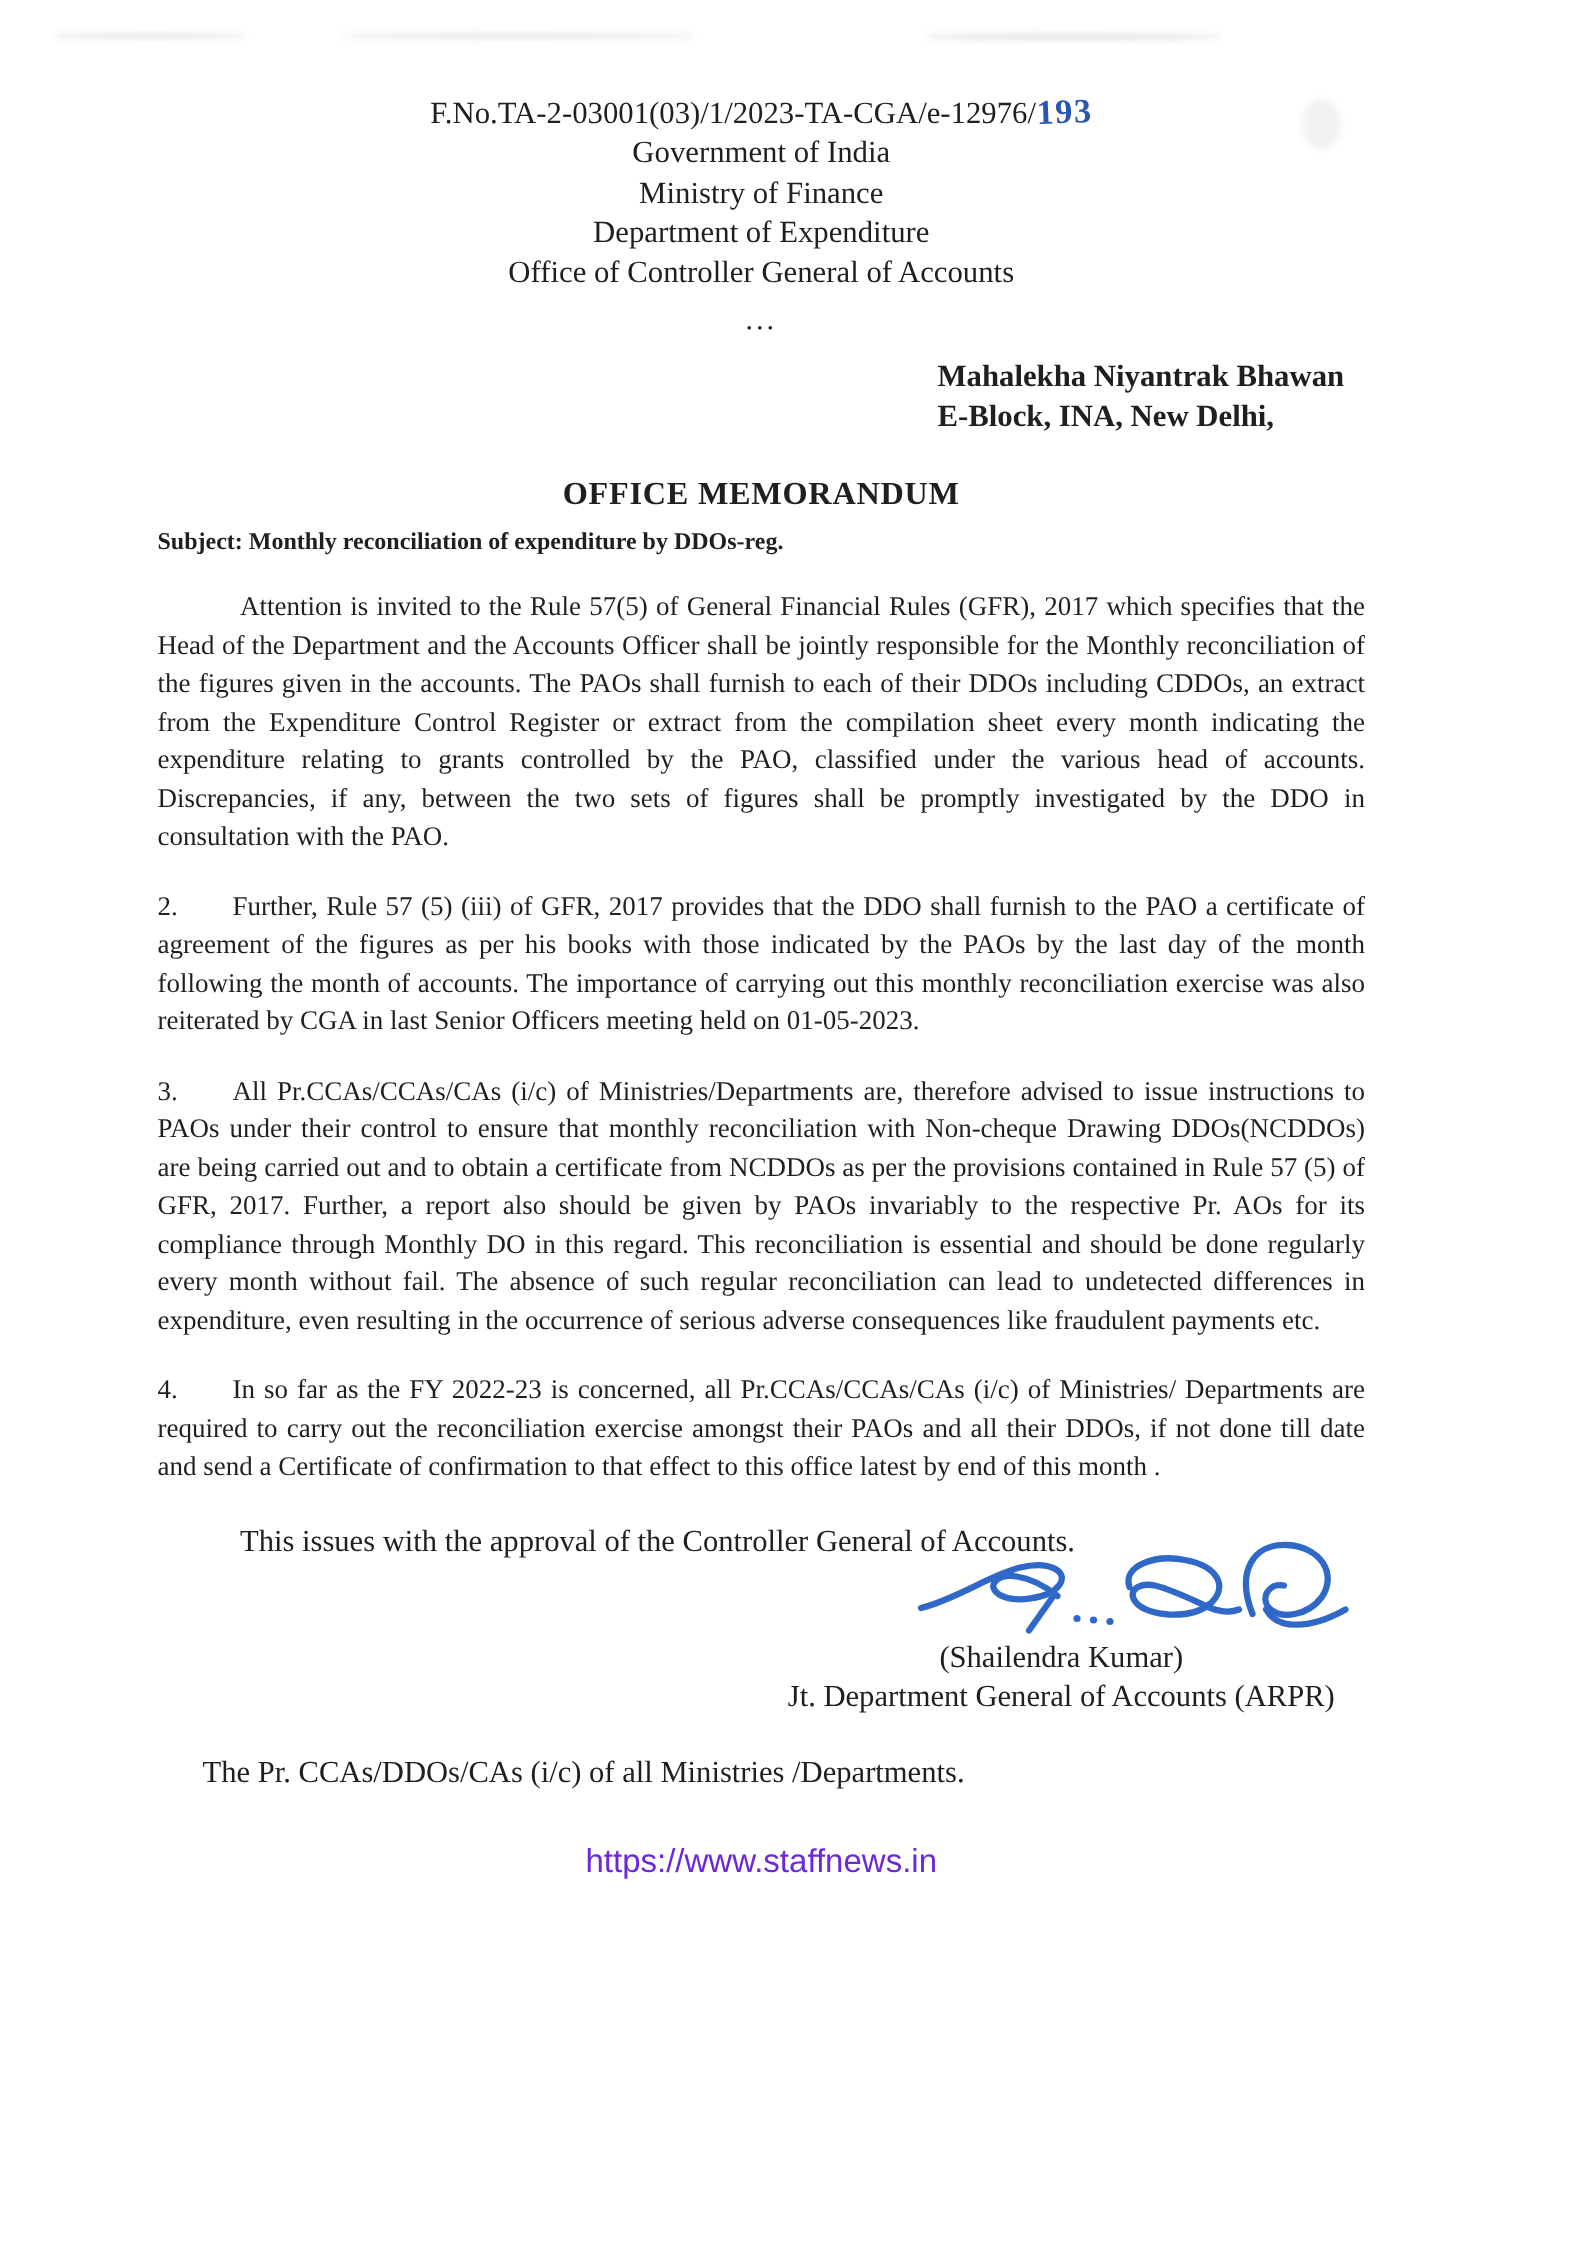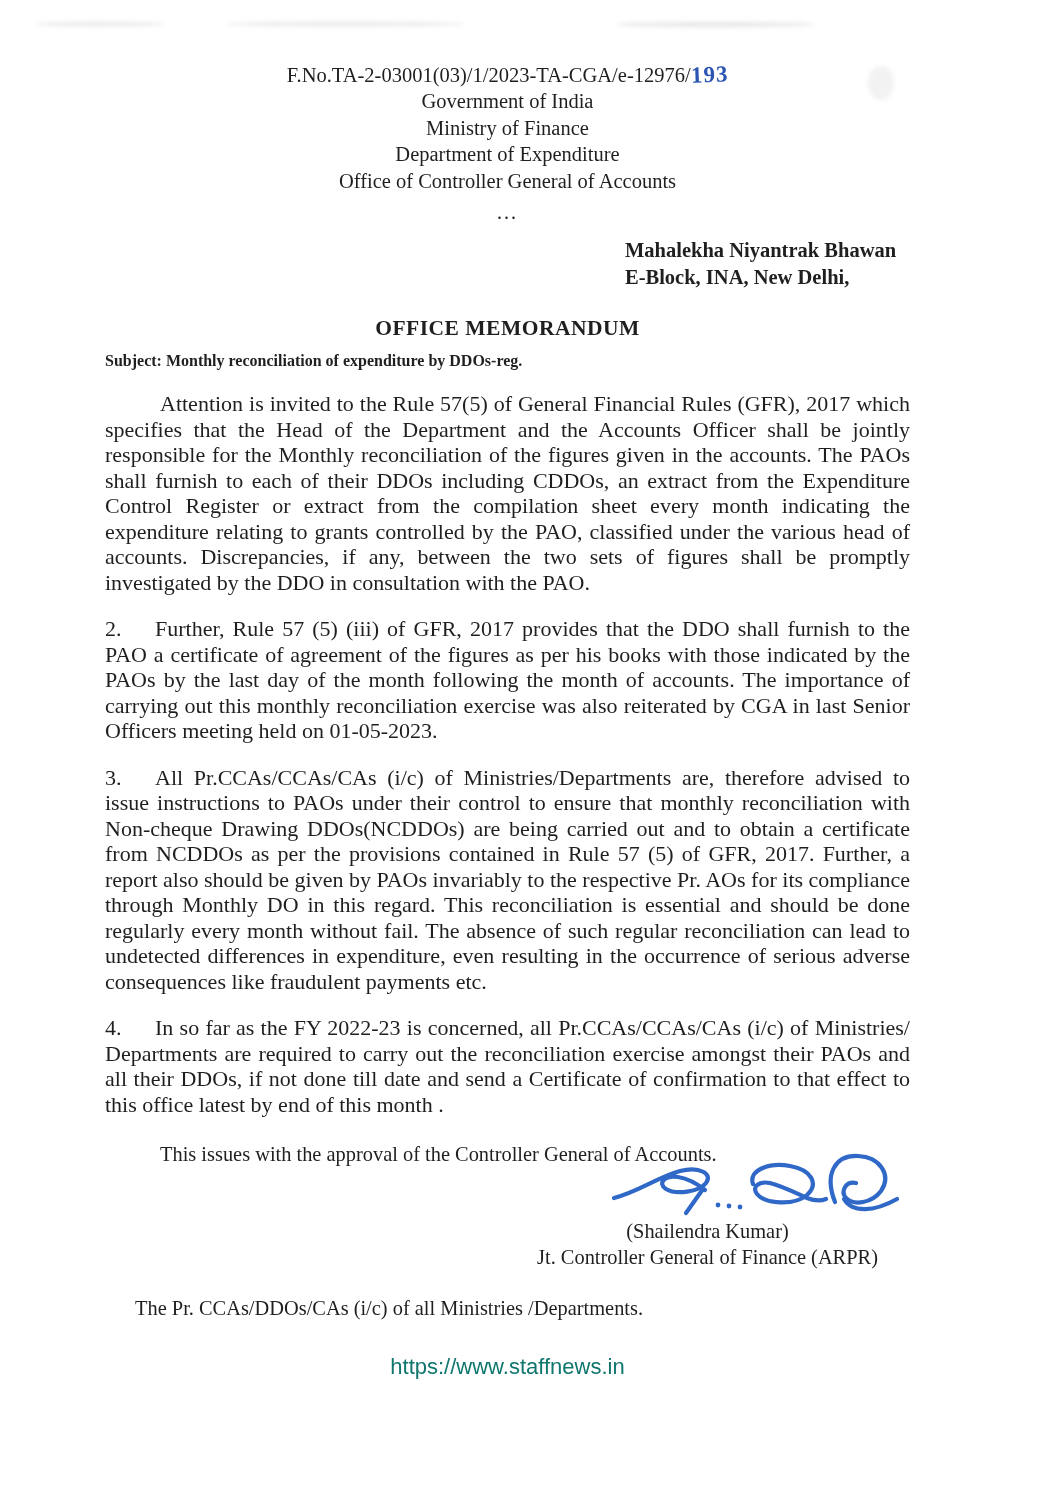--- a/index.html
+++ b/index.html
@@ -84,21 +84,21 @@
   }
 
   .subject {
     margin-top: 11px;
     font-weight: bold;
     font-size: 16px;
   }
 
   .para {
     margin: 21px 0 0 0;
-    font-size: 22px;
+    font-size: 18px;
     line-height: 25.5px;
     text-align: justify;
   }
   .para.first-indent { text-indent: 55px; }
   .pnum {
     display: inline-block;
     width: 50px;
     text-indent: 0;
   }
 
@@ -137,21 +137,21 @@
     margin-top: 27px;
     margin-left: 30px;
     font-size: 20.4px;
   }
 
   .footer-url {
     margin-top: 34px;
     text-align: center;
     font-family: "Liberation Sans", sans-serif;
     font-size: 22px;
-    color: #0f766e;
+    color: #6d28d9;
   }
 </style>
 </head>
 <body>
 
 <div class="page">
 
   <div class="artifact a1"></div>
   <div class="artifact a2"></div>
   <div class="artifact a3"></div>
@@ -198,21 +198,21 @@
           <path d="M225,52 C214,24 225,5 248,6 C270,7 282,25 271,41 C262,53 244,56 236,48 C230,41 236,31 246,33"></path>
           <path d="M234,49 C242,63 264,62 287,49"></path>
         </g>
         <g fill="#3068c8" stroke="none">
           <circle cx="108" cy="55" r="2.4"></circle>
           <circle cx="119" cy="56" r="2.4"></circle>
           <circle cx="130" cy="57" r="2.4"></circle>
         </g>
       </svg>
       <div class="sig-name">(Shailendra Kumar)</div>
-      <div class="sig-title">Jt. Controller General of Finance (ARPR)</div>
+      <div class="sig-title">Jt. Department General of Accounts (ARPR)</div>
     </div>
 
 
     <div class="recipient">The Pr. CCAs/DDOs/CAs (i/c) of all Ministries /Departments.</div>
 
     <div class="footer-url">https://www.staffnews.in</div>
 
   </div>
 </div>
 

